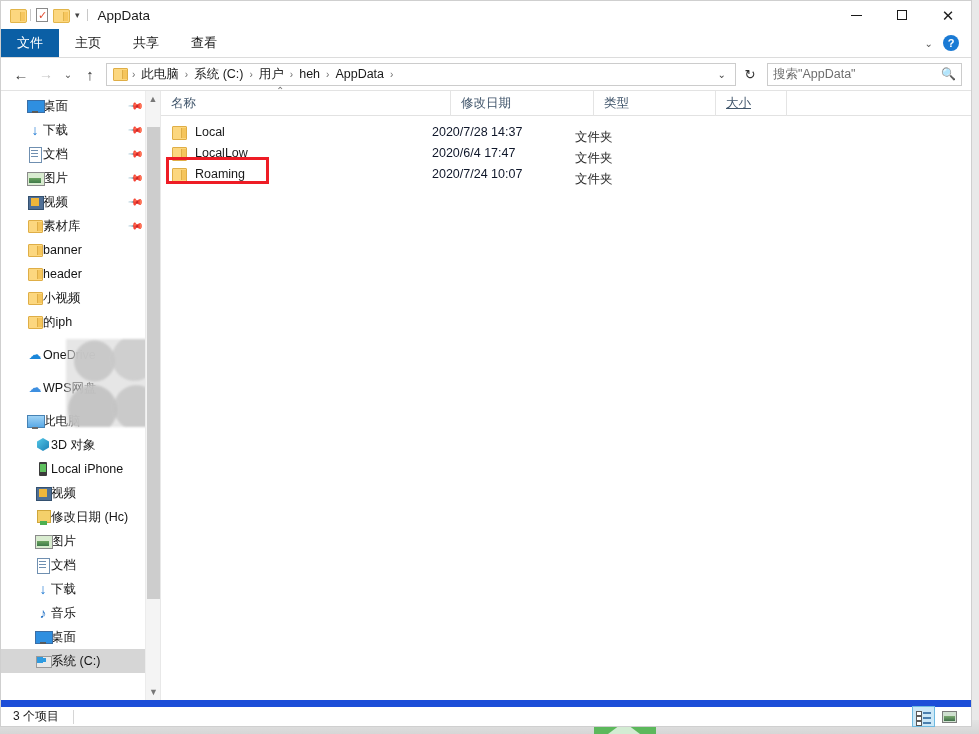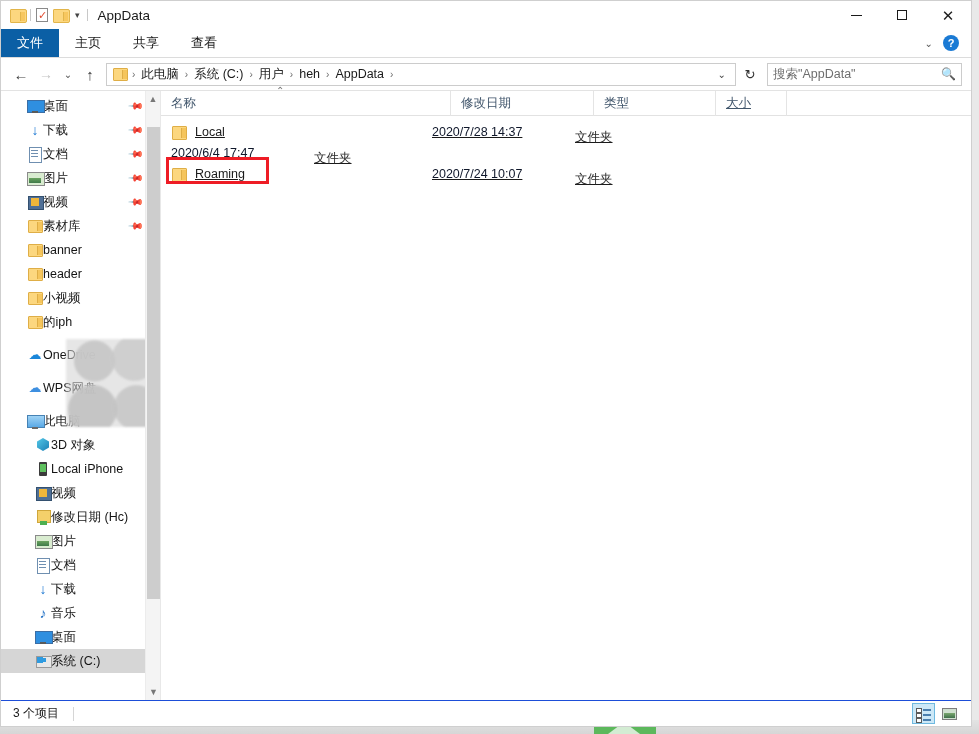--- a/index.html
+++ b/index.html
@@ -280,21 +280,21 @@
   .col.c-date { width: 143px; margin-left: 28px; }
   .col.c-type { width: 122px; }
   .col.c-size { width: 71px; text-decoration: underline; }
   .col.c-end { width: 28px; padding: 0; }
   .sort-arrow {
     position: absolute; left: 115px; top: -6px; font-size: 10px; color: #777;
   }
   .rows { flex: 1; position: relative; padding-top: 5px; }
   .row {
     height: 21px; display: flex; align-items: center;
-    font-size: 12.5px; color: #1a1a1a; cursor: default; text-decoration: underline;
+    font-size: 12.5px; color: #1a1a1a; cursor: default;
   }
   .cell-name {
     width: 261px; display: flex; align-items: center; gap: 7px; padding-left: 11px;
   }
   .cell-date { width: 143px; padding-left: 10px; color: #0f172a; }
   .cell-type { width: 122px; padding-left: 10px; color: #2b2b2b; margin-top: 12px; }
   .cell-size { width: 71px; padding-left: 10px; }
   .row-folder { width: 16px; height: 14px; position: relative; flex: none; }
   .row-folder::before {
     content: ""; position: absolute; left: 0; top: 1px; width: 13px; height: 12px;
@@ -305,21 +305,21 @@
     background: #f5c55c; border-left: 1px solid #dfae46;
   }
   .hl-box {
     position: absolute; left: 5px; top: 41px; width: 103px; height: 27px;
     border: 3px solid #ee1c25; pointer-events: none;
   }
 
   
   .statusbar {
     height: 26px; flex: none; display: flex; align-items: center;
-    border-top: 1px solid #1d4ed8; padding-left: 12px;
+    border-top: 7px solid #1d4ed8; padding-left: 12px;
     font-size: 12px; color: #1a1a1a; background: #fff;
   }
   .status-sep { width: 1px; height: 14px; background: #d6d6d6; margin-left: 14px; }
   .view-btns { margin-left: auto; display: flex; gap: 3px; padding-right: 10px; }
   .vbtn {
     width: 23px; height: 21px; display: flex; align-items: center;
     justify-content: center; position: relative;
   }
   .vbtn.active { background: #cce8f7; border: 1px solid #6eb9e0; }
   .vb-details { width: 15px; height: 13px; position: relative; }
@@ -556,20 +556,24 @@
           <div class="row">
             <div class="cell-name">
               <span class="row-folder"></span>
               <span>Local</span>
             </div>
             <div class="cell-date">2020/7/28 14:37</div>
             <div class="cell-type">文件夹</div>
             <div class="cell-size"></div>
           </div>
           <div class="row">
+            <div class="cell-name">
+              <span class="row-folder"></span>
+              <span>LocalLow</span>
+            </div>
             <div class="cell-date">2020/6/4 17:47</div>
             <div class="cell-type">文件夹</div>
             <div class="cell-size"></div>
           </div>
           <div class="row">
             <div class="cell-name">
               <span class="row-folder"></span>
               <span>Roaming</span>
             </div>
             <div class="cell-date">2020/7/24 10:07</div>

